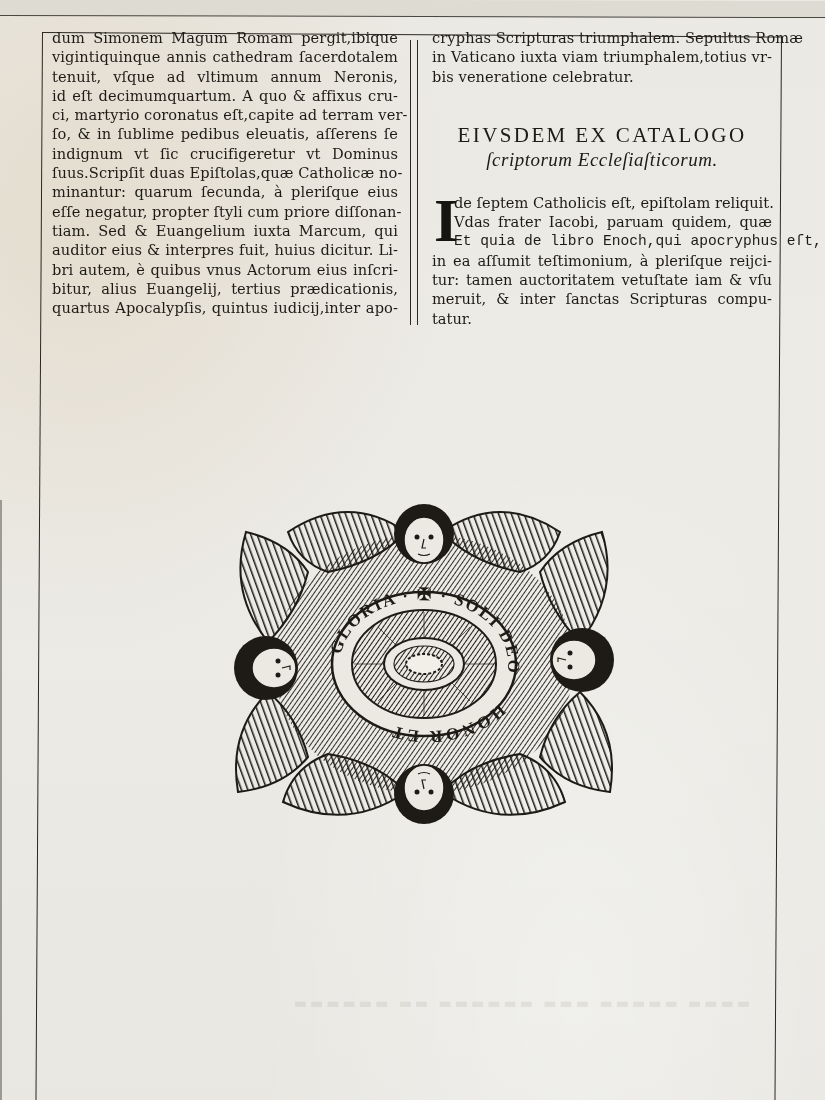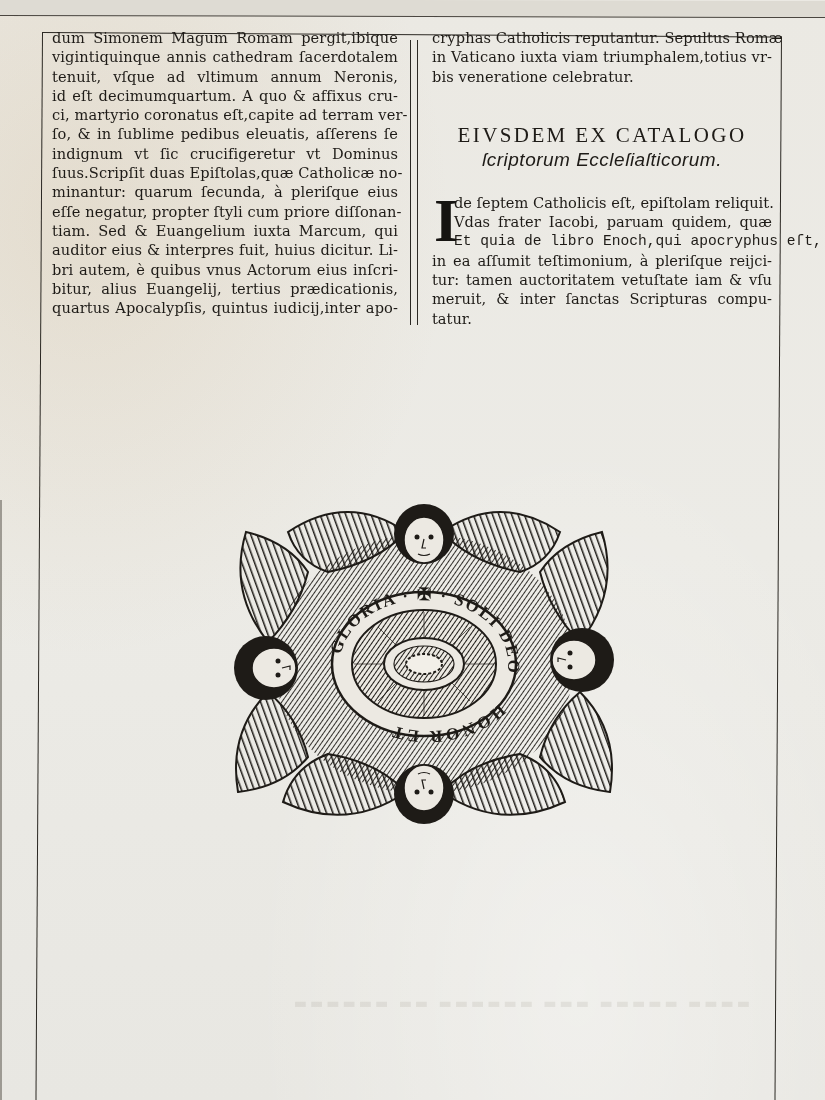--- a/index.html
+++ b/index.html
@@ -97,21 +97,21 @@
       width: 340px;
       text-align: center;
     }
     .heading-caps {
       font-family: "Liberation Serif", "DejaVu Serif", serif;
       font-size: 21px;
       letter-spacing: 2.4px;
       line-height: 26px;
     }
     .heading-italic {
-      font-family: Liberation Sans, sans-serif;
+      font-family: Liberation Serif, serif;
       font-style: italic;
       font-size: 19px;
       line-height: 24px;
       letter-spacing: 0.5px;
     }
 
     .drop-cap-block {
       position: absolute;
       left: 432px;
       top: 193px;
@@ -183,21 +183,21 @@
   <span class="line">tiam. Sed &amp; Euangelium iuxta Marcum, qui</span>
   <span class="line">auditor eius &amp; interpres fuit, huius dicitur. Li-</span>
   <span class="line">bri autem, è quibus vnus Actorum eius inſcri-</span>
   <span class="line">bitur, alius Euangelij, tertius prædicationis,</span>
   <span class="line">quartus Apocalypſis, quintus iudicij,inter apo-</span>
 </div>
 
 <div class="col-divider"></div>
 
 <div class="col col-right">
-  <span class="line">cryphas Catholicis reputantur. Sepultus Romæ</span>
+  <span class="line">cryphas Scripturas triumphalem. Sepultus Romæ</span>
   <span class="line">in Vaticano iuxta viam triumphalem,totius vr-</span>
   <span class="line last">bis veneratione celebratur.</span>
 </div>
 
 <div class="heading">
   <div class="heading-caps">EIVSDEM EX CATALOGO</div>
   <div class="heading-italic">ſcriptorum Eccleſiaſticorum.</div>
 </div>
 
 <div class="drop-cap-block">

